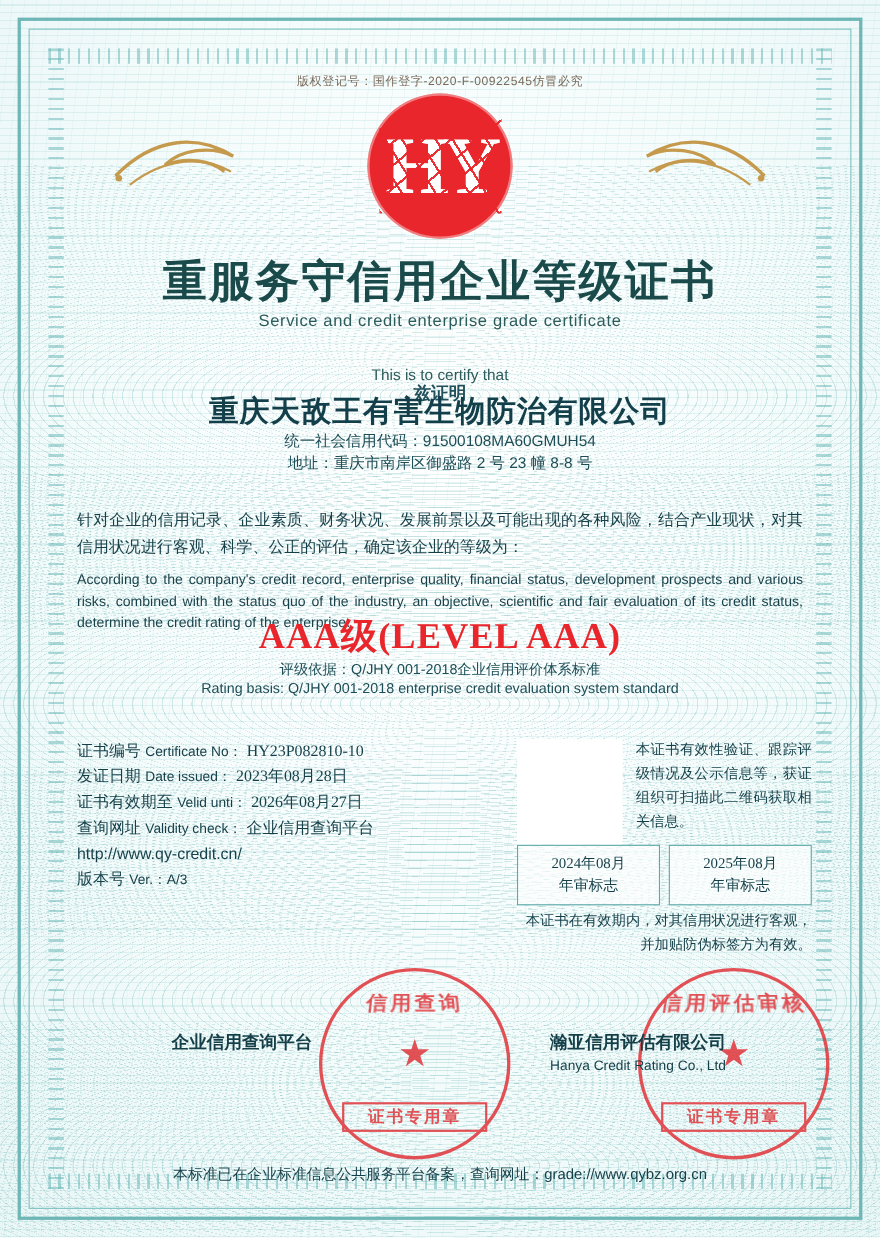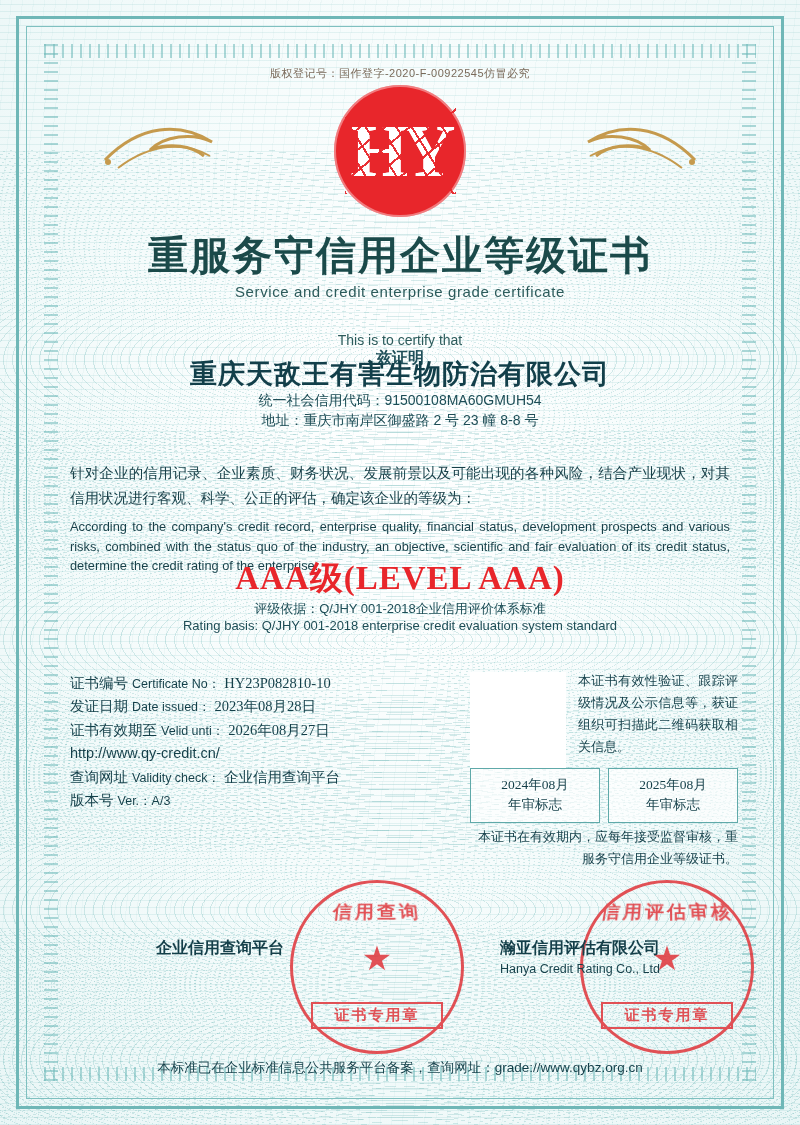--- a/index.html
+++ b/index.html
@@ -333,26 +333,26 @@
     <div class="row">
       <span class="lbl-cn">发证日期</span>
       <span class="lbl-en">Date issued：</span>
       <span class="val">2023年08月28日</span>
     </div>
     <div class="row">
       <span class="lbl-cn">证书有效期至</span>
       <span class="lbl-en">Velid unti：</span>
       <span class="val">2026年08月27日</span>
     </div>
-    <div class="row">http://www.qy-credit.cn/</div>
     <div class="row">
       <span class="lbl-cn">查询网址</span>
       <span class="lbl-en">Validity check：</span>
       <span class="val">企业信用查询平台</span>
     </div>
+    <div class="row">http://www.qy-credit.cn/</div>
     <div class="row">
       <span class="lbl-cn">版本号</span>
       <span class="lbl-en">Ver.：A/3</span>
     </div>
   </div>
 
   <div class="qr">
     <div class="qrgrid" id="qrgrid">
         <i class="on"></i>
         <i class="on"></i>
@@ -804,21 +804,21 @@
     <div class="annual-box">
       <div>2024年08月</div>
       <div>年审标志</div>
     </div>
     <div class="annual-box">
       <div>2025年08月</div>
       <div>年审标志</div>
     </div>
   </div>
 
-  <div class="annual-note">本证书在有效期内，应每年接受监督审核，重服务守信用企业等级证书。</div>
+  <div class="annual-note">本证书在有效期内，对其信用状况进行客观，并加贴防伪标签方为有效。</div>
 
   <div class="stamp stamp-left">
     <div class="arc">信用查询</div>
     <div class="star">★</div>
     <div class="band">证书专用章</div>
   </div>
 
   <div class="stamp stamp-right">
     <div class="arc">信用评估审核</div>
     <div class="star">★</div>

